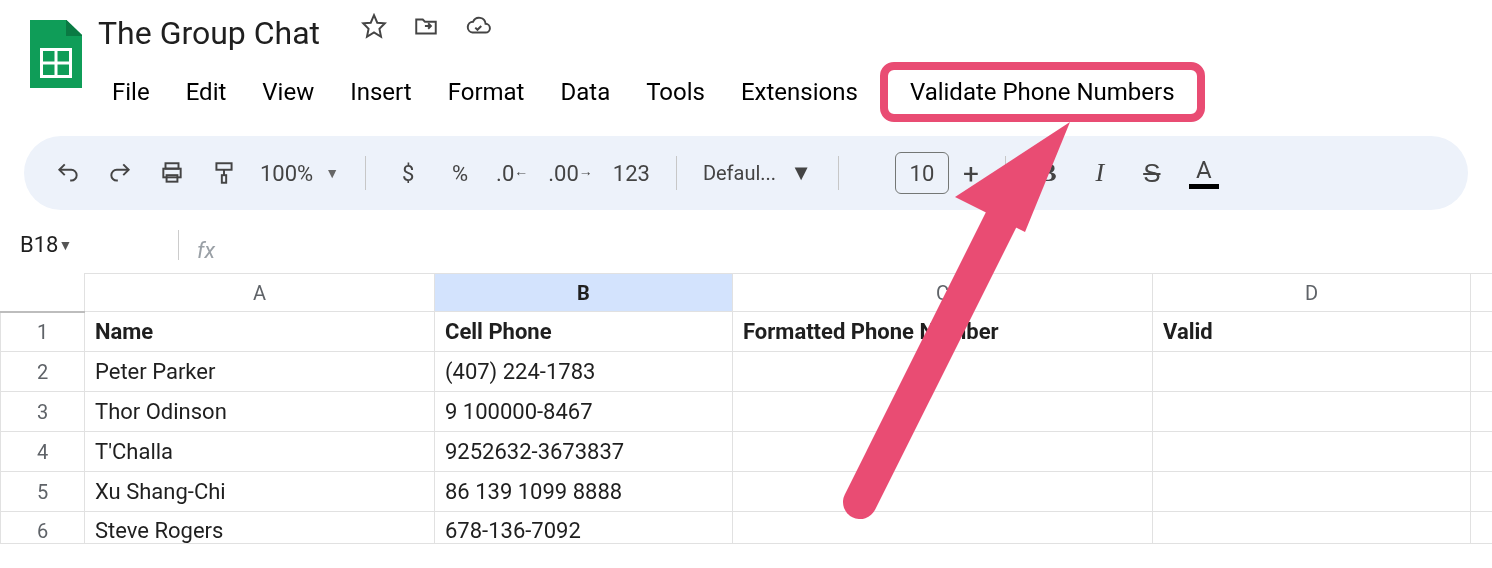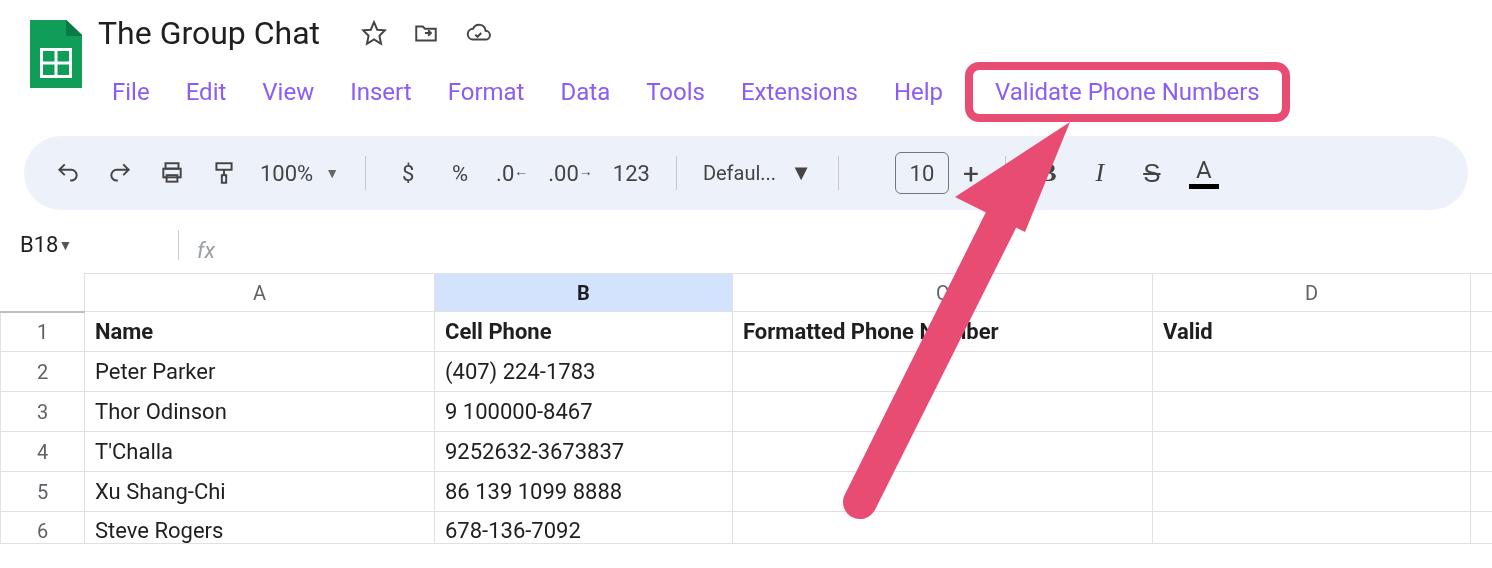--- a/index.html
+++ b/index.html
@@ -43,40 +43,40 @@
   .sheets-logo .grid::after {
     content: "";
     position: absolute;
     background: #fff;
   }
   .sheets-logo .grid::before { left: 50%; top: 0; bottom: 0; width: 3px; transform: translateX(-50%);}
   .sheets-logo .grid::after  { top: 50%; left: 0; right: 0; height: 3px; transform: translateY(-50%);}
   .title-col { display: flex; flex-direction: column; gap: 8px; }
   .title-row {
     display: flex;
-    align-items: center;
+    align-items: flex-start;
     gap: 36px;
   }
   .doc-title {
     font-size: 32px;
     font-weight: 400;
     color: #1f1f1f;
     padding: 2px 4px;
   }
   .title-icons { display: flex; gap: 24px; align-items: center; }
   .title-icon { width: 28px; height: 28px; display:flex; align-items:center; justify-content:center; cursor:pointer;}
   .title-icon svg { width: 26px; height: 26px; stroke: #444; fill: none; stroke-width: 1.8; }
   .title-icon.cloud svg { stroke:#444; }
   
   .menubar {
     display: flex;
     align-items: center;
     gap: 0;
     font-size: 24px;
-    color: #8b5cf6;
+    color: #000000;
   }
   .menu-item {
     padding: 6px 18px;
     cursor: pointer;
     white-space: nowrap;
   }
   .highlight-box {
     border: 8px solid #e94c73;
     border-radius: 14px;
     padding: 8px 22px;
@@ -231,21 +231,20 @@
     </div>
     <div class="menubar">
       <div class="menu-item">File</div>
       <div class="menu-item">Edit</div>
       <div class="menu-item">View</div>
       <div class="menu-item">Insert</div>
       <div class="menu-item">Format</div>
       <div class="menu-item">Data</div>
       <div class="menu-item">Tools</div>
       <div class="menu-item">Extensions</div>
-      <div class="menu-item">Help</div>
       <div class="highlight-box menu-item">Validate Phone Numbers</div>
     </div>
   </div>
 </div>
 
 <div class="toolbar">
   <div class="tb-btn">
     <svg viewBox="0 0 24 24">
         <path d="M9 14l-5-5 5-5"></path>
         <path d="M4 9h11a5 5 0 0 1 0 10h-1"></path>

